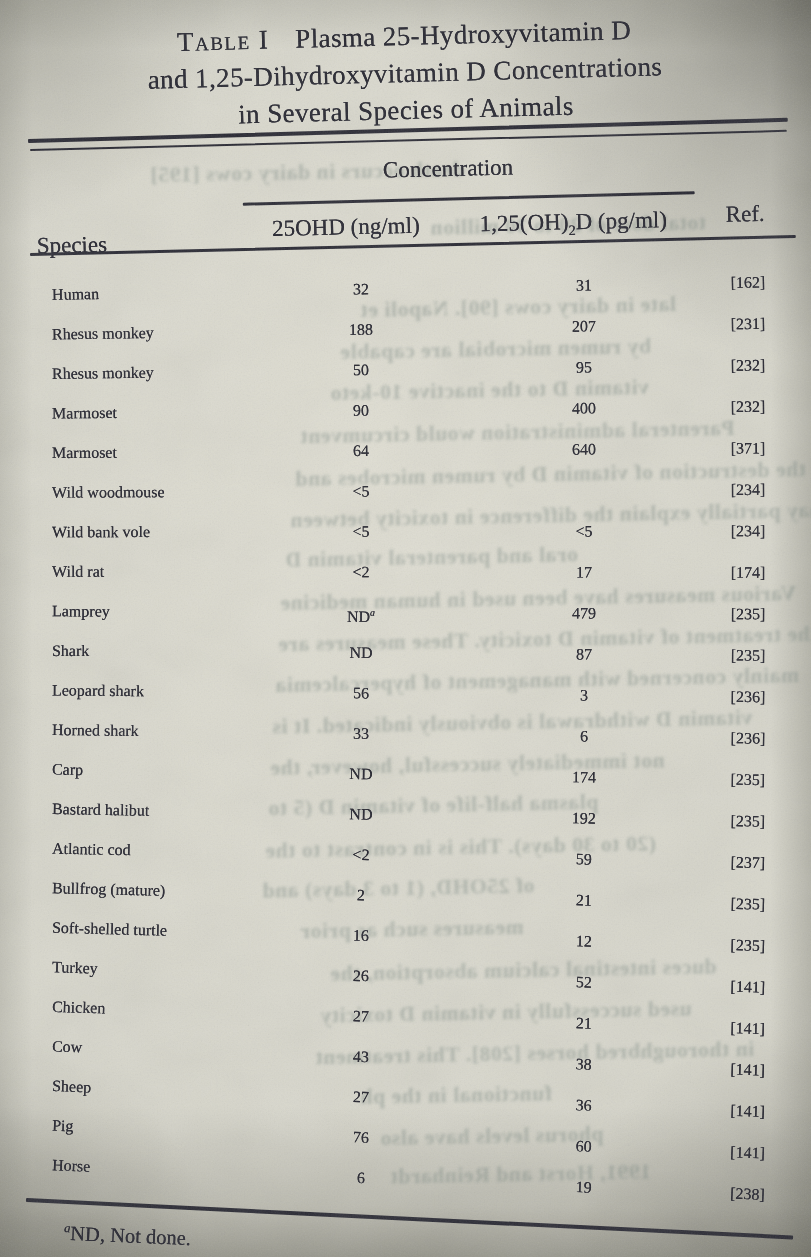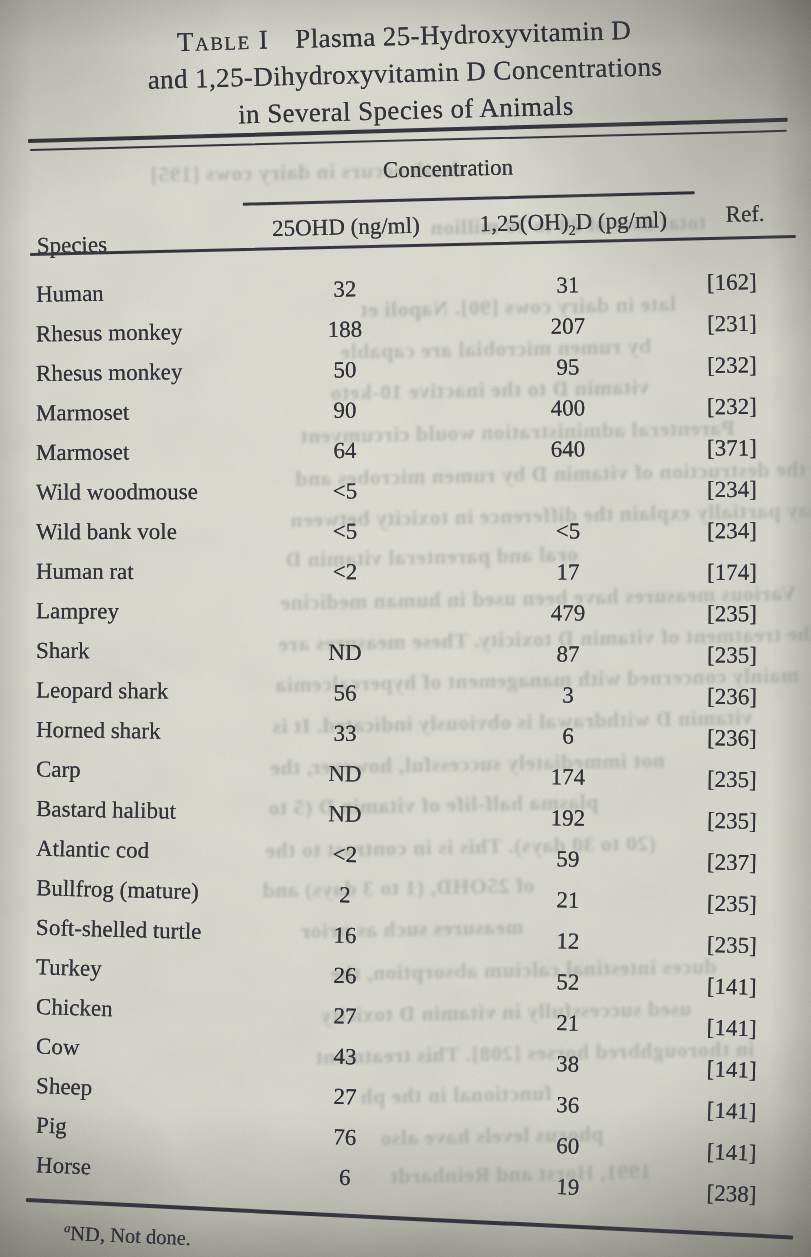--- a/index.html
+++ b/index.html
@@ -43,21 +43,21 @@
   .header{
     position:absolute; left:0; top:155px; width:811px; height:110px; z-index:2;
     transform:rotate(-1.3deg); font-size:23px;
   }
   .conc-label{ position:absolute; left:223px; top:2px; width:452px; text-align:center; }
   .h-species{ position:absolute; left:36px;  top:70px; }
   .h-ohd    { position:absolute; left:248px; top:58px; width:195px; text-align:center; }
   .h-dihyd  { position:absolute; left:448px; top:58px; width:250px; text-align:center; }
   .h-ref    { position:absolute; left:700px; top:54px; width:90px;  text-align:center; }
   .conc-underline{ left:243px; top:44px; width:452px; height:2.5px; transform:rotate(-0.15deg); }
-  .tbody{ position:absolute; left:0; top:272px; width:678px; z-index:2; font-size:23px; }
+  .tbody{ position:absolute; left:16px; top:272px; width:678px; z-index:2; font-size:16px; }
   .row{ position:relative; height:40px; transform-origin:200px 50%; }
   .row span{ position:absolute; top:0; line-height:40px; }
   .cell-species { left:36px; }
   .cell-ohd     { left:250px; width:190px; text-align:center; }
   .cell-dihyd   { left:468px; width:200px; text-align:center; }
   .cell-ref     { left:662px; width:140px; text-align:center; }
   sup{ font-size:0.62em; }
   .sup-a{ font-style:italic; }
   sub{ font-size:0.62em; }
   .footnote{
@@ -156,27 +156,28 @@
     <span class="cell-ohd">&lt;5</span>
     <span class="cell-ref">[234]</span>
   </div>
       <div class="row" style="transform: rotate(-0.07deg);">
     <span class="cell-species">Wild bank vole</span>
     <span class="cell-ohd">&lt;5</span>
     <span class="cell-dihyd">&lt;5</span>
     <span class="cell-ref">[234]</span>
   </div>
       <div class="row" style="transform: rotate(0.08deg);">
-    <span class="cell-species">Human rat</span>
+    <span class="cell-species">Wild rat</span>
     <span class="cell-ohd">&lt;2</span>
     <span class="cell-dihyd">17</span>
     <span class="cell-ref">[174]</span>
   </div>
       <div class="row" style="transform: rotate(0.24deg);">
     <span class="cell-species">Lamprey</span>
+    <span class="cell-ohd">ND<sup class="sup-a">a</sup></span>
     <span class="cell-dihyd">479</span>
     <span class="cell-ref">[235]</span>
   </div>
       <div class="row" style="transform: rotate(0.39deg);">
     <span class="cell-species">Shark</span>
     <span class="cell-ohd">ND</span>
     <span class="cell-dihyd">87</span>
     <span class="cell-ref">[235]</span>
   </div>
       <div class="row" style="transform: rotate(0.55deg);">

